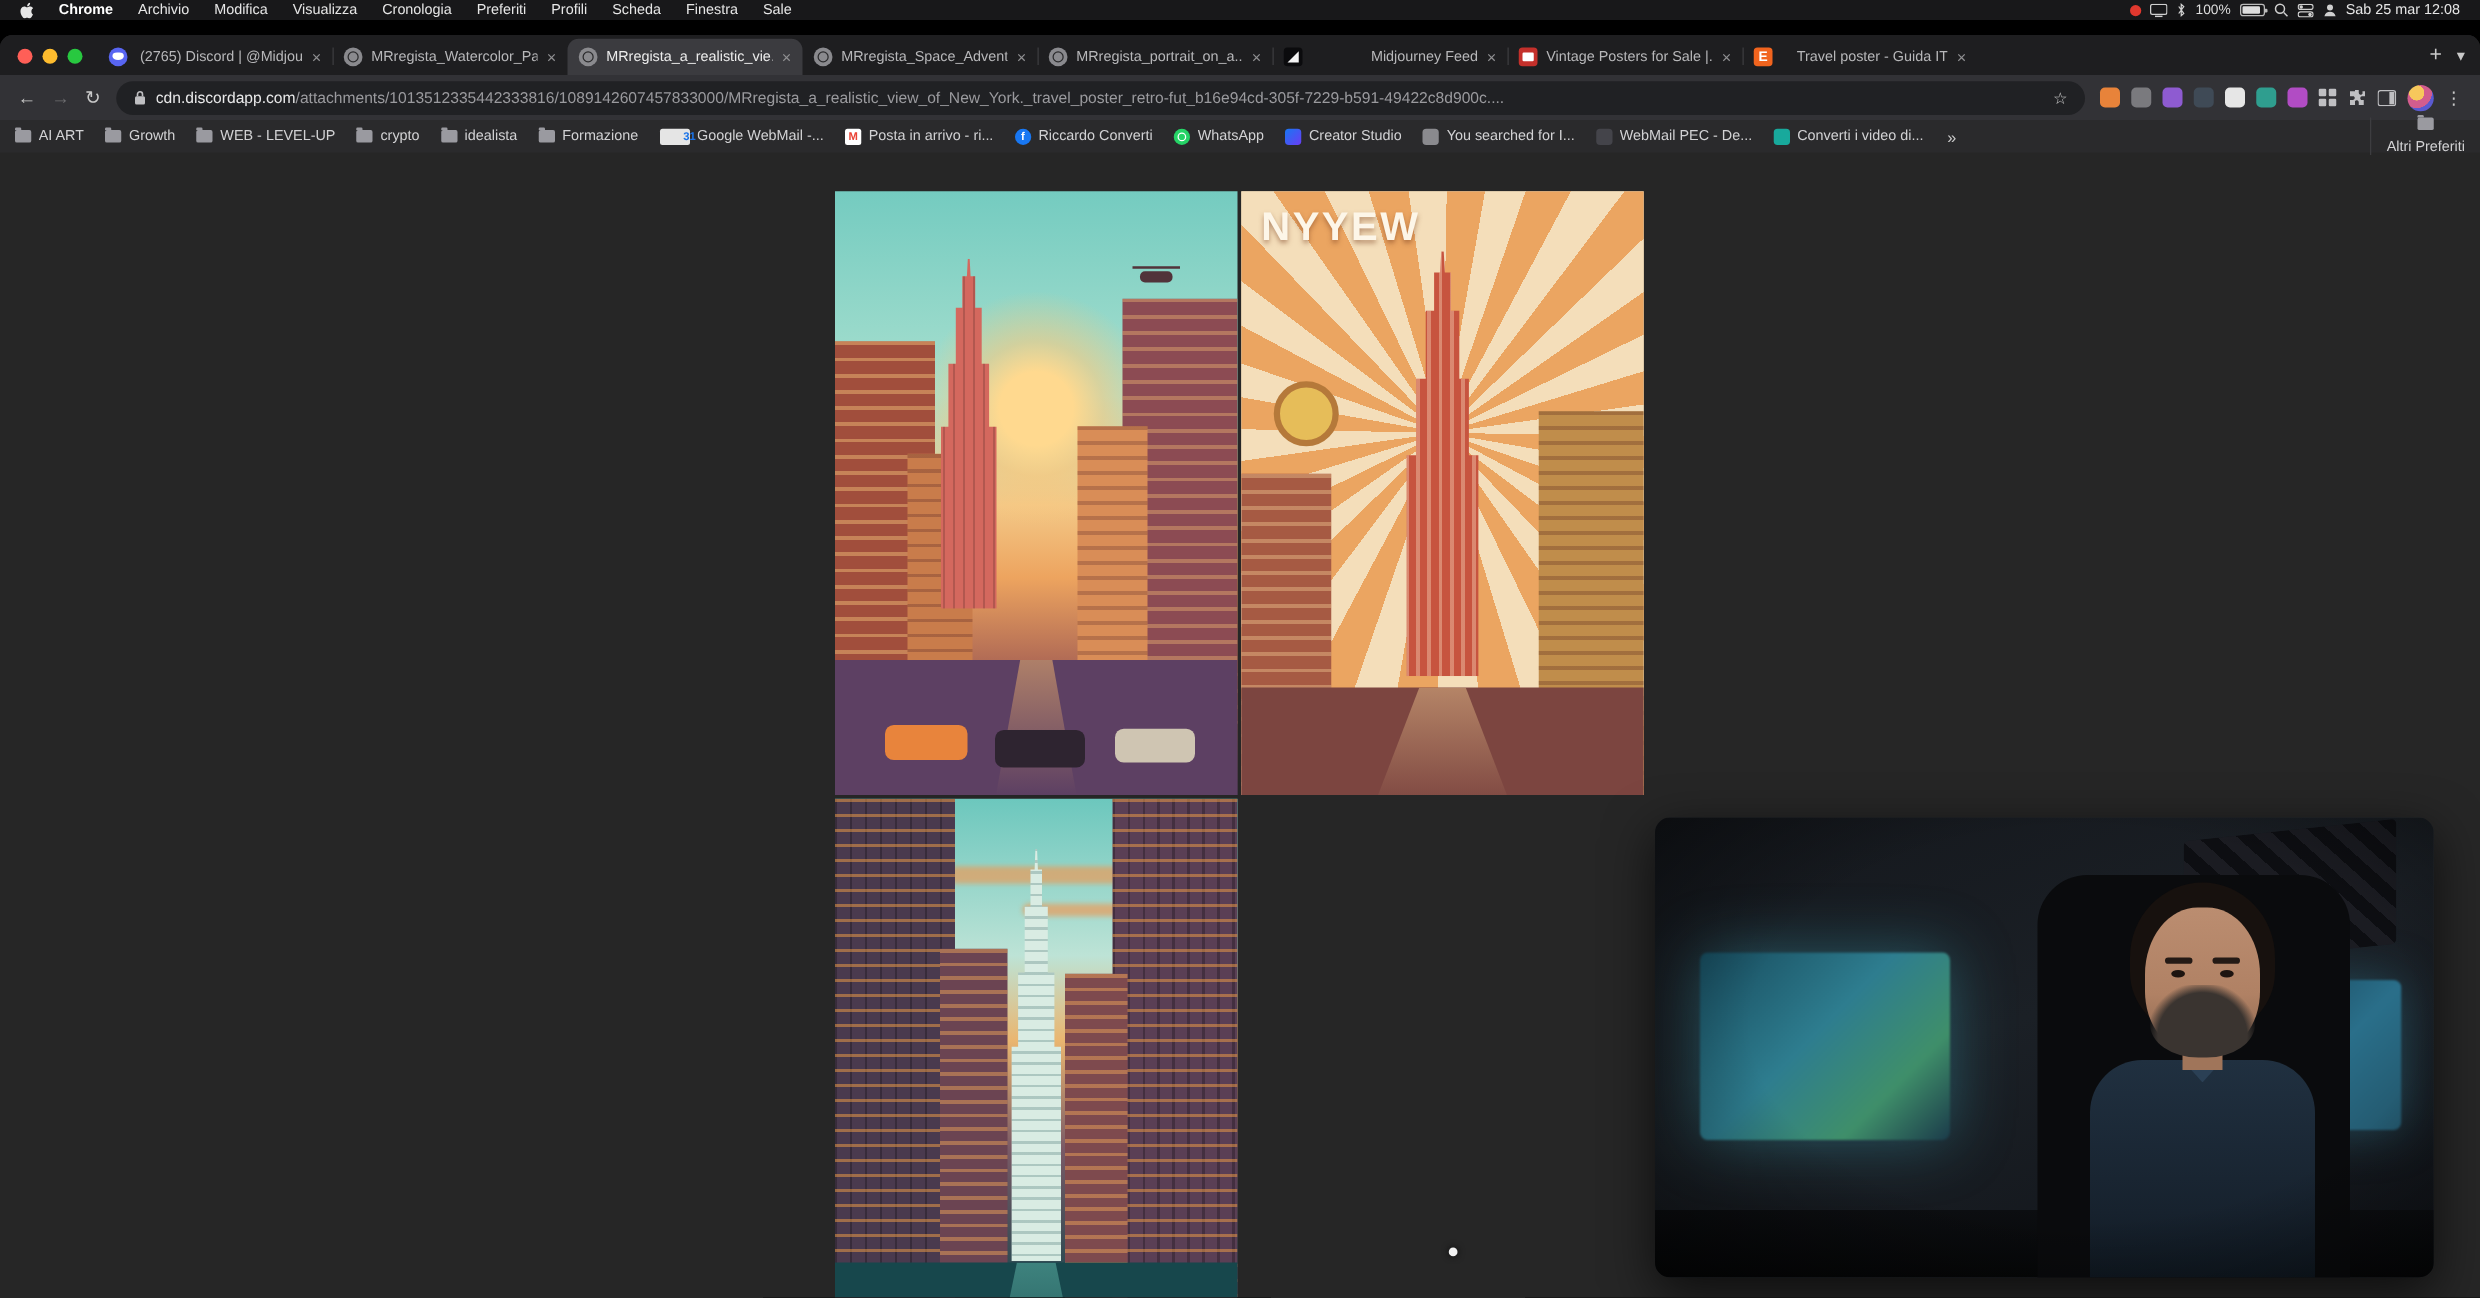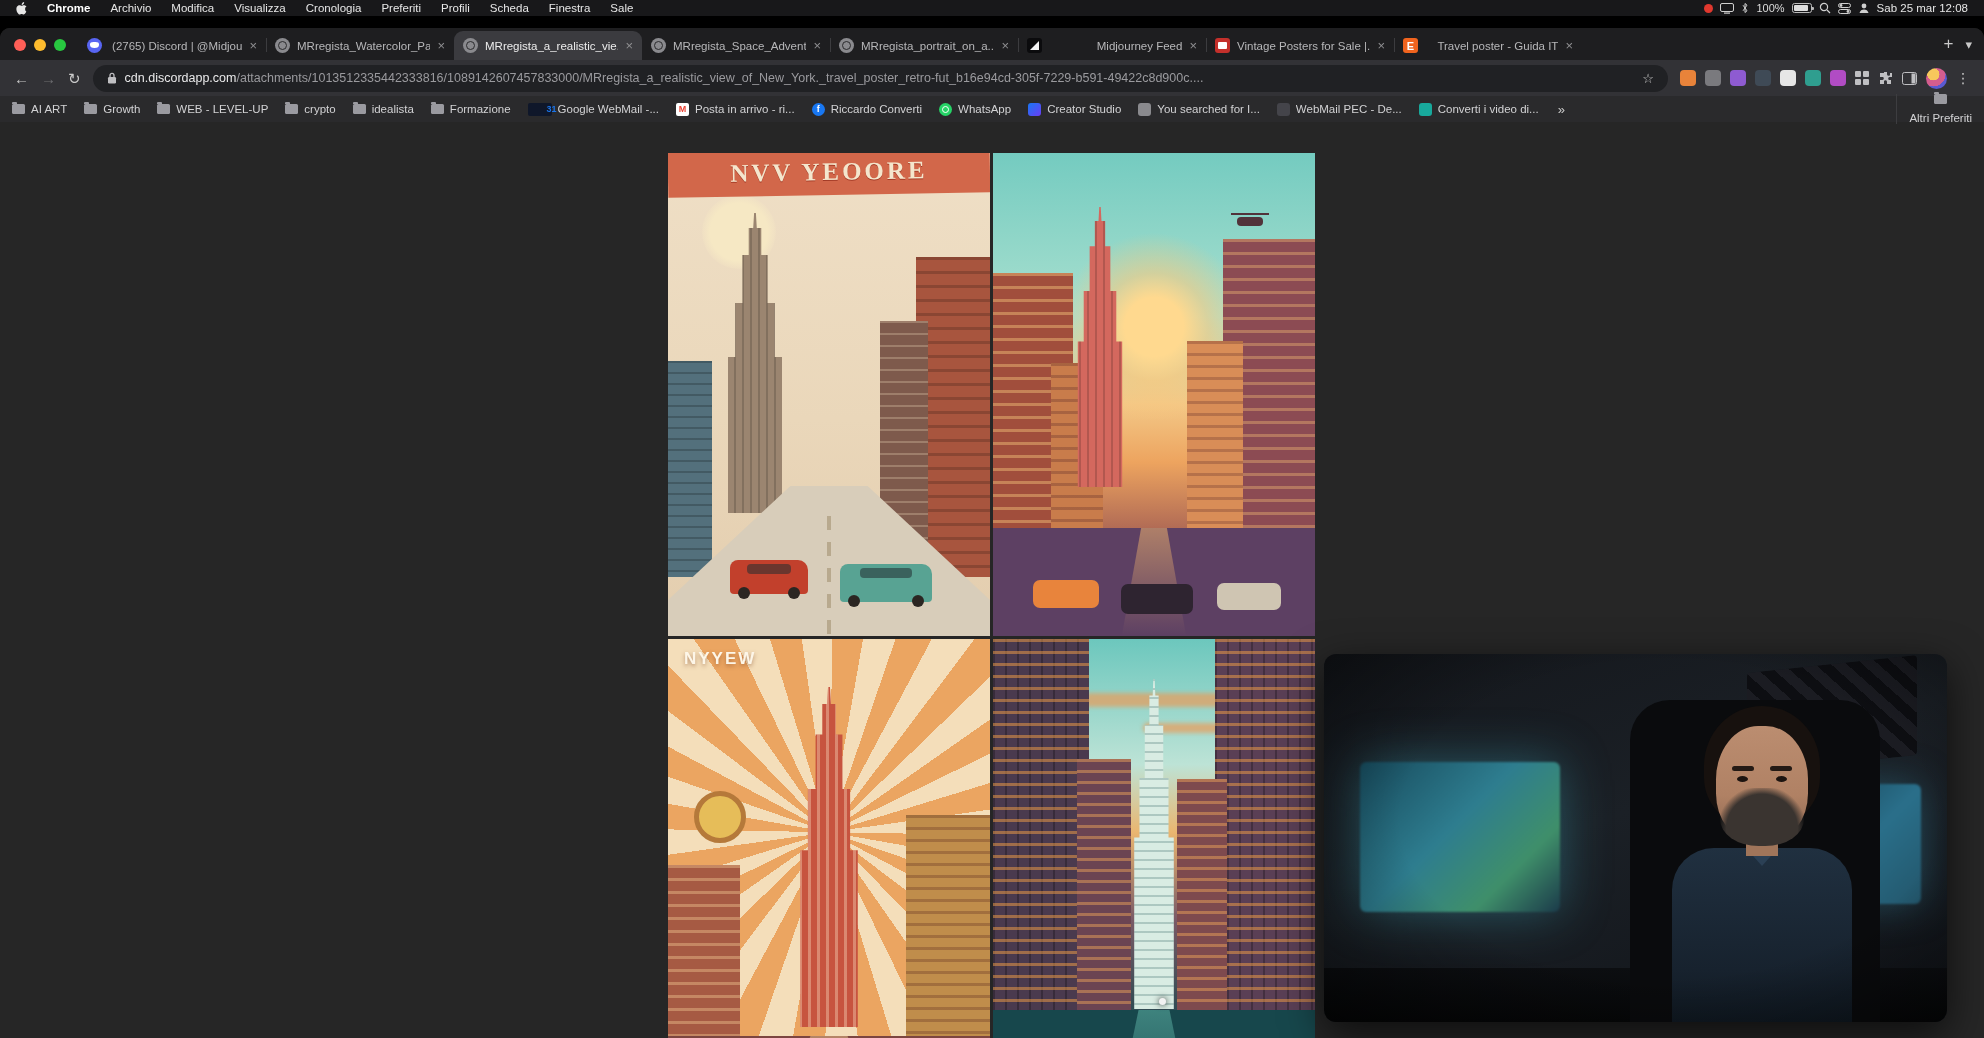--- a/index.html
+++ b/index.html
@@ -94,21 +94,21 @@
   
   .bookmarksbar {
     height:26px; background:#2a2a2c; display:flex; align-items:center;
     padding:0 12px; gap:17px; font-size:11.5px; color:#d2d2d4; white-space:nowrap;
   }
   .bm { display:flex; align-items:center; gap:6px; min-width:0; }
   .bm-label { overflow:hidden; }
   .folder-icon { width:13px; height:10px; background:#9a9aa0; border-radius:1.5px; position:relative; flex:0 0 auto; }
   .folder-icon::before { content:""; position:absolute; top:-2px; left:0; width:5px; height:2px; background:#9a9aa0; border-radius:1px 1px 0 0; }
   .bm-ic { width:13px; height:13px; border-radius:3px; flex:0 0 auto; display:flex; align-items:center; justify-content:center; color:#fff; font-size:9px; font-weight:bold; }
-  .ic-gcal { background:#0f172a; color:#1a73e8; border-radius:2px;padding-left:24px; }
+  .ic-gcal { background:#e5e5e5; color:#1a73e8; border-radius:2px;padding-left:24px; }
   .ic-gmail { background:#fff; color:#ea4335; border-radius:2px; }
   .ic-fb { background:#1877f2; border-radius:50%; }
   .ic-wa { background:#25d366; border-radius:50%; position:relative; }
   .ic-wa::after { content:""; position:absolute; inset:3px; border:1.5px solid #fff; border-radius:50%; }
   .ic-cs { background:linear-gradient(135deg,#1877f2,#6a3df5); border-radius:3px; }
   .ic-gray { background:#8a8a8e; }
   .ic-dark { background:#44444a; }
   .ic-teal { background:#18a99c; }
   .bm-overflow { color:#c9c9c9; font-size:13px; margin-left:2px; }
   .bm-right { margin-left:auto; display:flex; align-items:center; gap:8px; padding-left:12px; border-left:1px solid #3d3d40;flex-direction:column; }
@@ -167,21 +167,21 @@
   .p2 .street { left:0; bottom:0; width:100%; height:108px; background:#5d4063; }
   .p2 .street::before { content:""; position:absolute; left:40%; right:40%; top:0; bottom:0;
     background:linear-gradient(180deg, rgba(255,190,110,.5), rgba(255,190,110,0)); clip-path:polygon(30% 0,70% 0,100% 100%,0 100%); }
   .p2 .car-a { left:40px; bottom:28px; width:66px; height:28px; background:#e8843c; border-radius:7px; }
   .p2 .car-b { left:128px; bottom:22px; width:72px; height:30px; background:#2e2430; border-radius:7px; }
   .p2 .car-c { right:34px; bottom:26px; width:64px; height:27px; background:#cfc5b2; border-radius:7px; }
 
   
   .p3 { background:#f2ddb9; }
   .p3 .rays { inset:0; background:repeating-conic-gradient(from -8deg at 50% 40%, #f4deba 0deg 9deg, #eba561 9deg 18deg); }
-  .p3 .title { left:16px; top:10px; color:#fdf6e8; font-weight:bold; font-size:17px; letter-spacing:2px;
+  .p3 .title { left:16px; top:10px; color:#fdf6e8; font-weight:bold; font-size:32px; letter-spacing:2px;
     text-shadow:0 2px 4px rgba(120,60,30,.5); }
   .p3 .esb { left:50%; top:48px; width:96px; height:340px; transform:translateX(-50%); background-color:#c7543f;
     background-image:repeating-linear-gradient(90deg, rgba(255,235,205,.35) 0 3px, transparent 3px 9px); }
   .p3 .clockface { left:26px; top:152px; width:52px; height:52px; border-radius:50%; background:#e6bd59; border:5px solid #b5793a; }
   .p3 .bldg-l { left:0; top:226px; width:72px; height:260px; background-color:#a65a43;
     background-image:repeating-linear-gradient(180deg, rgba(255,220,160,.35) 0 3px, transparent 3px 13px); }
   .p3 .bldg-r { right:0; top:176px; width:84px; height:310px; background-color:#c08d4b;
     background-image:repeating-linear-gradient(180deg, rgba(90,40,30,.3) 0 3px, transparent 3px 12px); }
   .p3 .street { left:0; bottom:0; width:100%; height:86px; background:#7c4540; }
   .p3 .street::before { content:""; position:absolute; left:34%; right:34%; top:0; bottom:0;
@@ -463,42 +463,20 @@
     <span class="bm-overflow">»</span>
     <span class="bm bm-right">
         <span class="folder-icon"></span>
         <span class="bm-label">Altri Preferiti</span>
       </span>
   </div>
 
   <div class="content">
     <div class="poster-grid">
 
-      <div class="poster p1">
-        <div class="sun"></div>
-        <div class="esb"></div>
-        <div class="bldg-l1"></div>
-        <div class="bldg-r1"></div>
-        <div class="bldg-r2"></div>
-        <div class="road"></div>
-        <div class="road-line"></div>
-        <div class="car car-red">
-            <span class="glass"></span>
-            <span class="wheel w1"></span>
-            <span class="wheel w2"></span>
-          </div>
-        <div class="car car-teal">
-            <span class="glass"></span>
-            <span class="wheel w1"></span>
-            <span class="wheel w2"></span>
-          </div>
-        <div class="banner">
-          <span class="banner-text">NVV YEOORE</span>
-        </div>
-      </div>
 
       <div class="poster p2">
         <div class="sun"></div>
         <div class="bldg-l1"></div>
         <div class="bldg-l2"></div>
         <div class="bldg-r1"></div>
         <div class="bldg-r2"></div>
         <div class="esb"></div>
         <div class="heli"></div>
         <div class="street"></div>

